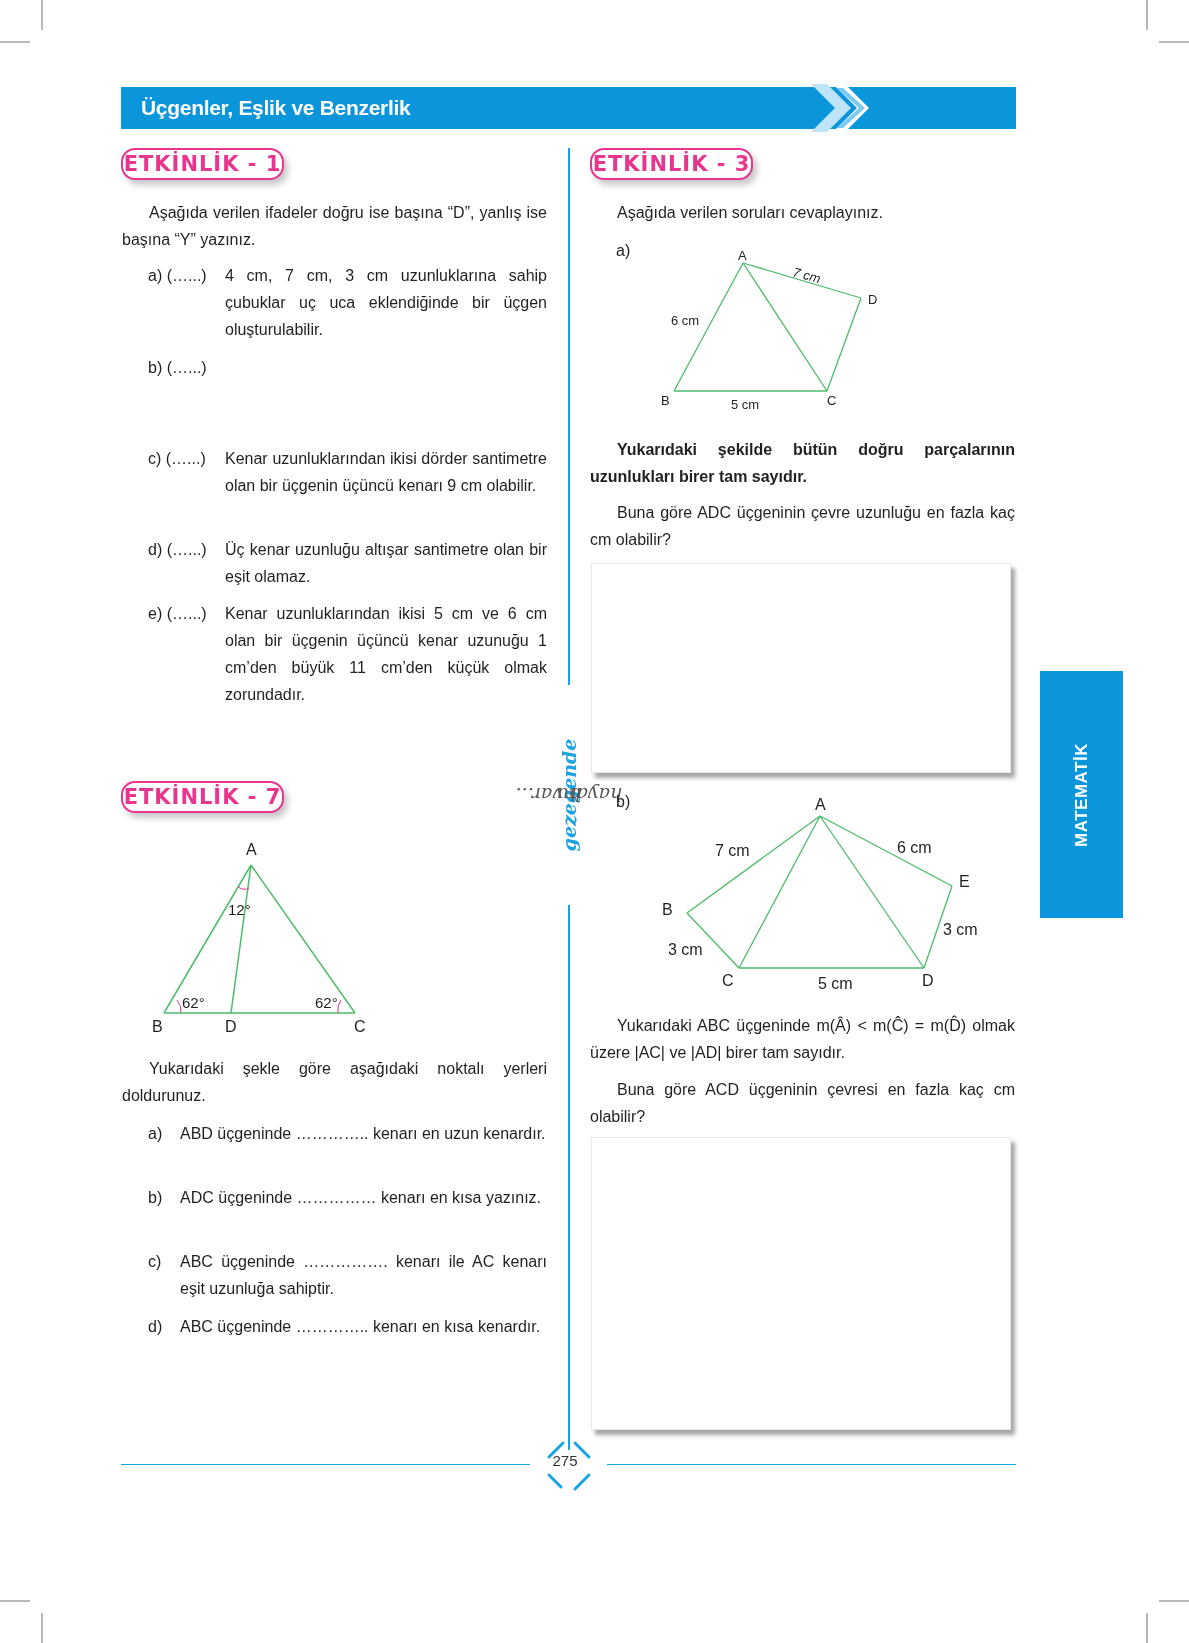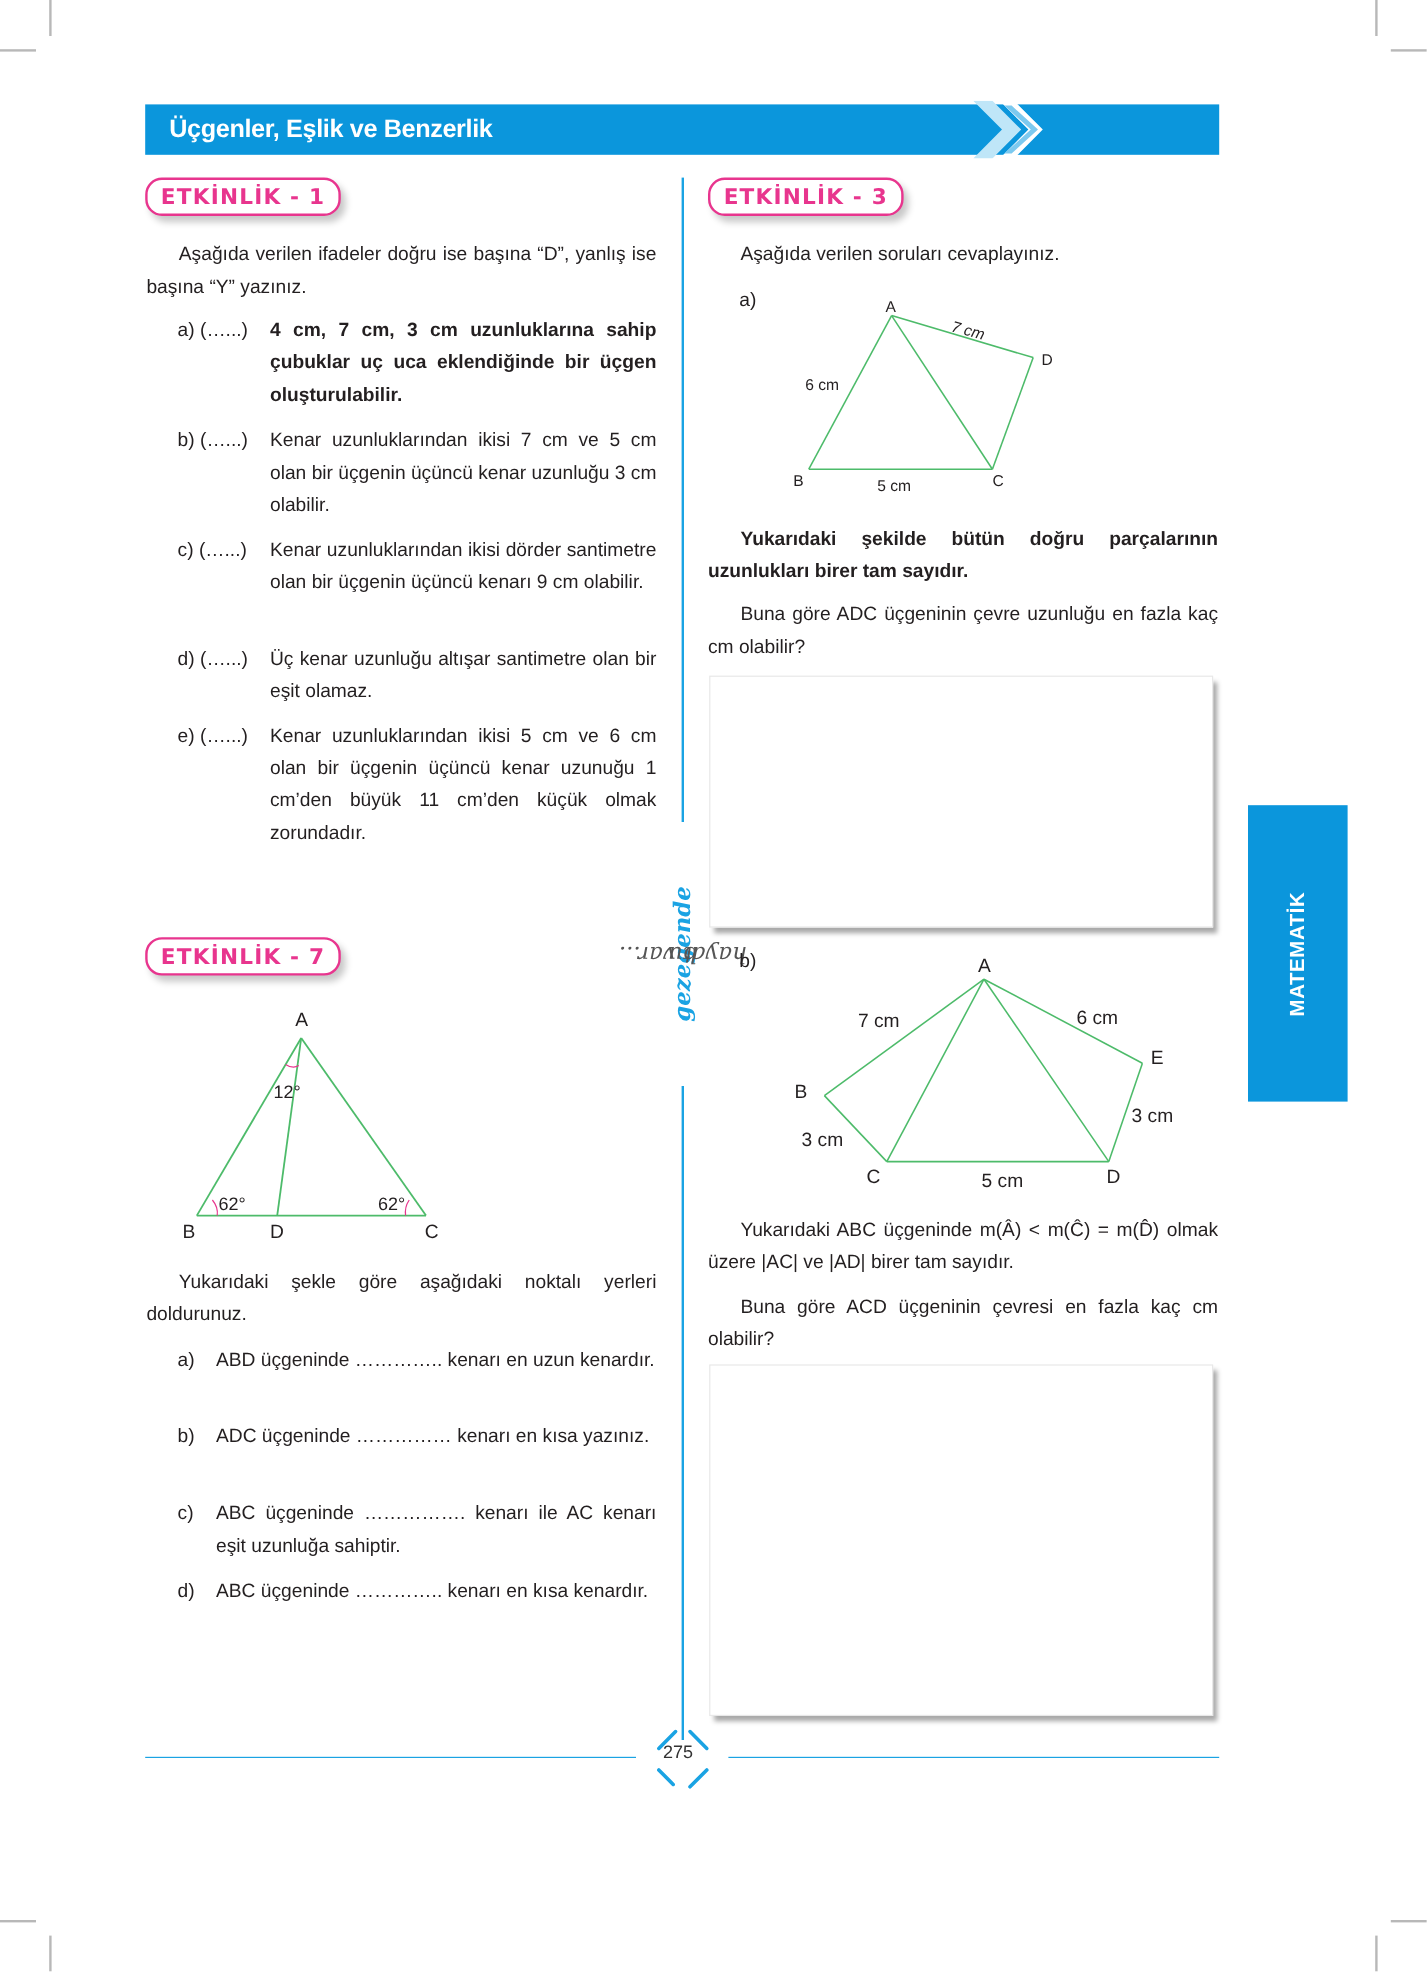--- a/index.html
+++ b/index.html
@@ -14,21 +14,21 @@
   }
   .header-title {
     position: absolute; left: 20px; top: 9px; font-size: 21px; font-weight: bold;
     font-family: "Liberation Sans", sans-serif; letter-spacing: -0.3px;
   }
   .header-chevrons { position: absolute; left: 690px; top: -3px; }
 
   .badge {
     position: absolute; height: 32px; border: 2px solid #e8358e; border-radius: 14px;
     background: #fff; box-shadow: 4px 5px 6px rgba(0,0,0,0.22);
-    color: #e8358e; font-family: "DejaVu Sans", sans-serif; font-weight: bold; font-size: 18px;
+    color: #e8358e; font-family: "DejaVu Sans", sans-serif; font-weight: bold; font-size: 21px;
     display: flex; align-items: center; justify-content: center; letter-spacing: 1px;
   }
 
   .para { position: absolute; font-size: 16px; line-height: 27px; text-align: justify; }
   .para .indent { display: inline-block; width: 27px; }
 
   .item { position: absolute; font-size: 16px; line-height: 27px; }
   .item .lbl { position: absolute; left: 0; top: 0; white-space: nowrap; }
   .item .txt { position: absolute; text-align: justify; }
 
@@ -98,25 +98,24 @@
 </div>
 
 <div class="badge" style="left:121px;top:148px;width:163px;">ETKİNLİK - 1</div>
 
 <div class="para" style="left:122px;top:199px;width:425px;">
   <span class="indent"></span><span>Aşağıda verilen ifadeler doğru ise başına “D”, yanlış ise başına “Y” yazınız.</span>
 </div>
 
 <div class="item" style="left:148px;top:262px;width:400px;height:81px;">
   <span class="lbl">a) (…...)</span>
-  <span class="txt" style="left:77px;width:322px;font-weight:bold;">4 cm, 7 cm, 3 cm uzunluklarına sahip çubuklar uç uca eklendiğinde bir üçgen oluşturulabilir.</span>
+  <span class="txt" style="left:77px;width:322px;">4 cm, 7 cm, 3 cm uzunluklarına sahip çubuklar uç uca eklendiğinde bir üçgen oluşturulabilir.</span>
 </div>
 <div class="item" style="left:148px;top:354px;width:400px;height:81px;">
   <span class="lbl">b) (…...)</span>
-  <span class="txt" style="left:77px;width:322px;">Kenar uzunluklarından ikisi 7 cm ve 5 cm olan bir üçgenin üçüncü kenar uzunluğu 3 cm olabilir.</span>
 </div>
 <div class="item" style="left:148px;top:445px;width:400px;height:81px;">
   <span class="lbl">c) (…...)</span>
   <span class="txt" style="left:77px;width:322px;">Kenar uzunluklarından ikisi dörder santimetre olan bir üçgenin üçüncü kenarı 9 cm olabilir.</span>
 </div>
 <div class="item" style="left:148px;top:536px;width:400px;height:54px;">
   <span class="lbl">d) (…...)</span>
   <span class="txt" style="left:77px;width:322px;">Üç kenar uzunluğu altışar santimetre olan bir eşit olamaz.</span>
 </div>
 <div class="item" style="left:148px;top:600px;width:400px;height:108px;">

